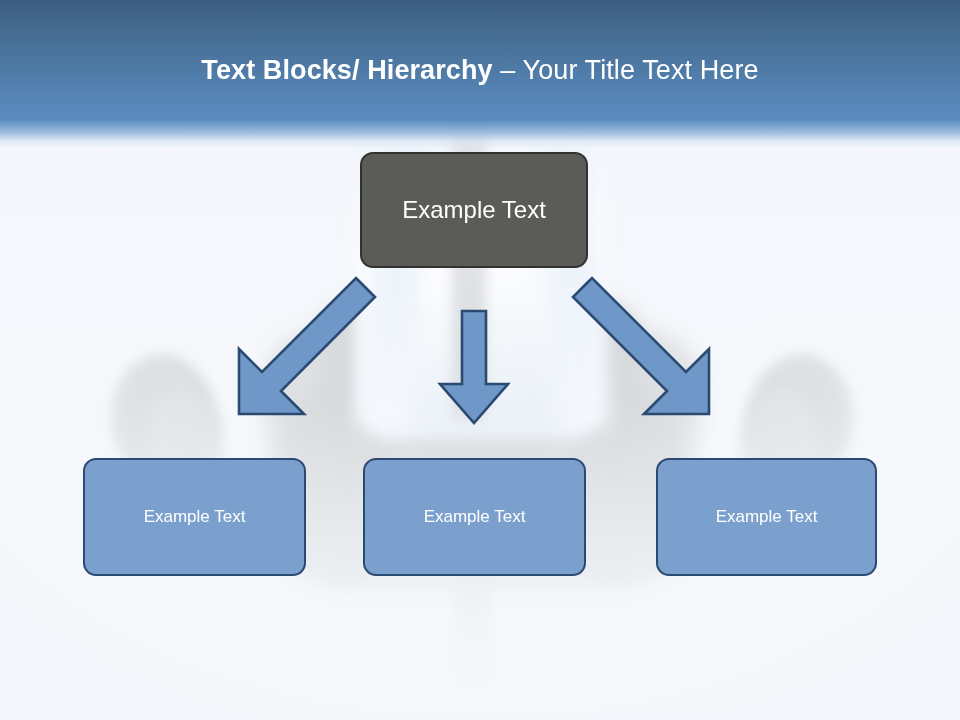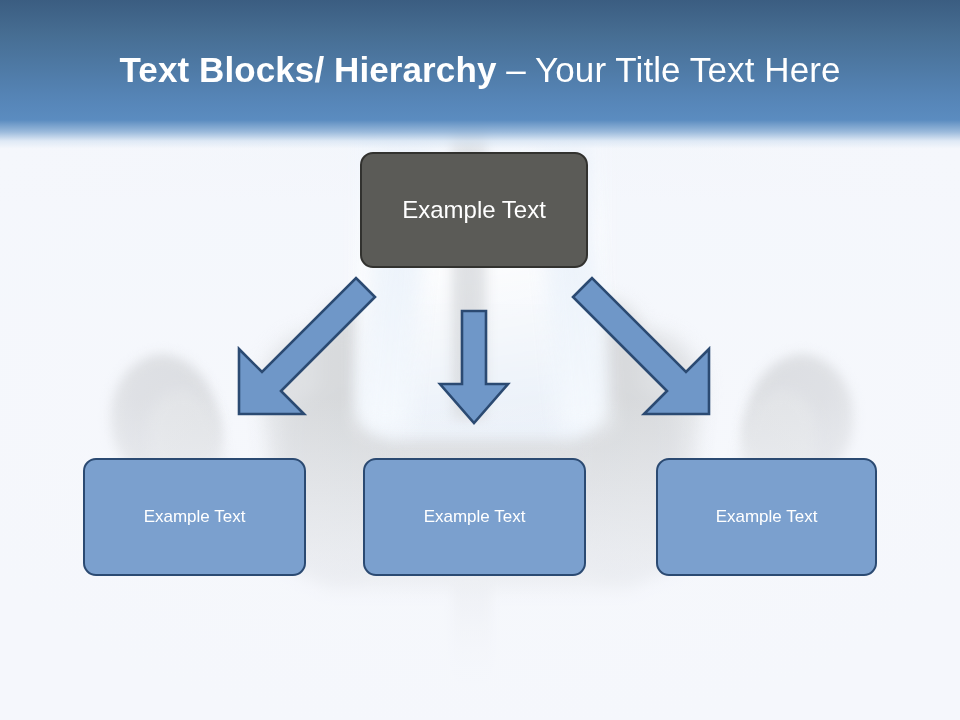--- a/index.html
+++ b/index.html
@@ -243,21 +243,21 @@
         rgba(240,245,251,.10) 99%,
         rgba(245,247,252,0) 100%);
   }
   .slide-title {
     position: absolute;
     left: 0;
     top: 50px;
     width: 960px;
     text-align: center;
     color: #ffffff;
-    font-size: 35px;
+    font-size: 27px;
     line-height: 40px;
     letter-spacing: .1px;
     white-space: nowrap;
   }
   .slide-title .t-bold { font-weight: bold; }
   .slide-title .t-light { font-weight: normal; }
 
   
   .node {
     position: absolute;

